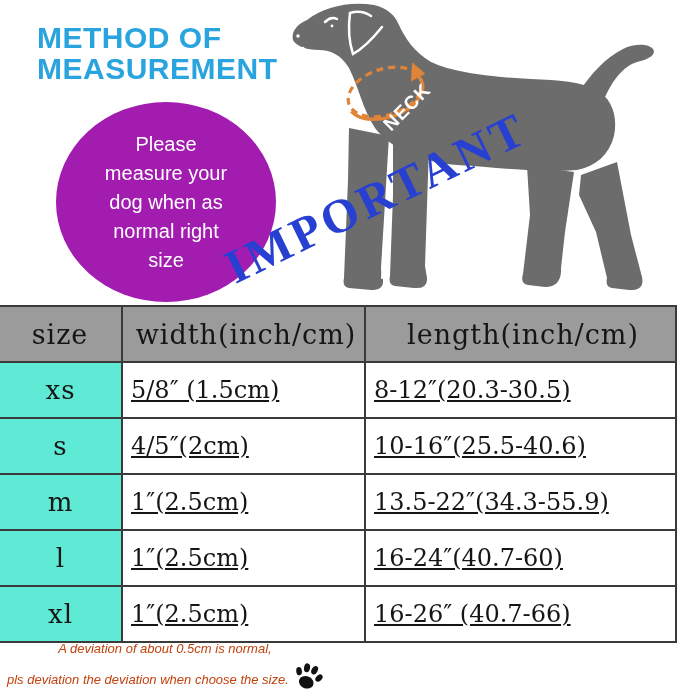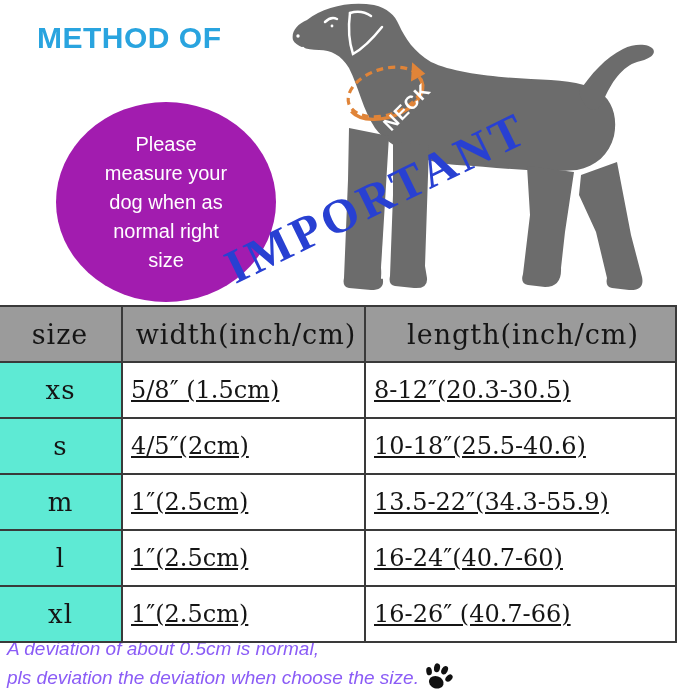--- a/index.html
+++ b/index.html
@@ -60,32 +60,33 @@
   table.size-table tbody th {
     background:#5eead4; font-size:26px; text-align:center; letter-spacing:1px;
   }
   table.size-table tbody td {
     background:#ffffff; font-size:24px; text-align:left; padding-left:8px;text-decoration:underline;
   }
 
   
   .footnote {
     position:absolute; left:7px; top:636px;
-    font-style:italic; font-size:19px; line-height:25px; color:#8b5cf6;
+    font-style:italic; font-size:13px; line-height:25px; color:#c2410c;text-align:center;
   }
   .footnote .fline { display:block; }
   .paw { display:inline-block; vertical-align:-9px; margin-left:4px; }
 </style>
 </head>
 <body>
 
 <div class="stage">
 
   <div class="title" style="color: rgb(41, 164, 223);">
     <span>METHOD OF</span>
+    <span>MEASUREMENT</span>
   </div>
 
   <div class="badge" style="background-color: #a21caf; color: rgb(255, 255, 255);">
     <span>Please</span>
     <span>measure your</span>
     <span>dog when as</span>
     <span>normal right</span>
     <span>size</span>
   </div>
 
@@ -154,21 +155,21 @@
     </thead>
     <tbody>
         <tr>
           <th>xs</th>
           <td>5/8″ (1.5cm)</td>
           <td>8-12″(20.3-30.5)</td>
         </tr>
         <tr>
           <th>s</th>
           <td>4/5″(2cm)</td>
-          <td>10-18″(25.5-40.6)</td>
+          <td>10-16″(25.5-40.6)</td>
         </tr>
         <tr>
           <th>m</th>
           <td>1″(2.5cm)</td>
           <td>13.5-22″(34.3-55.9)</td>
         </tr>
         <tr>
           <th>l</th>
           <td>1″(2.5cm)</td>
           <td>16-24″(40.7-60)</td>

